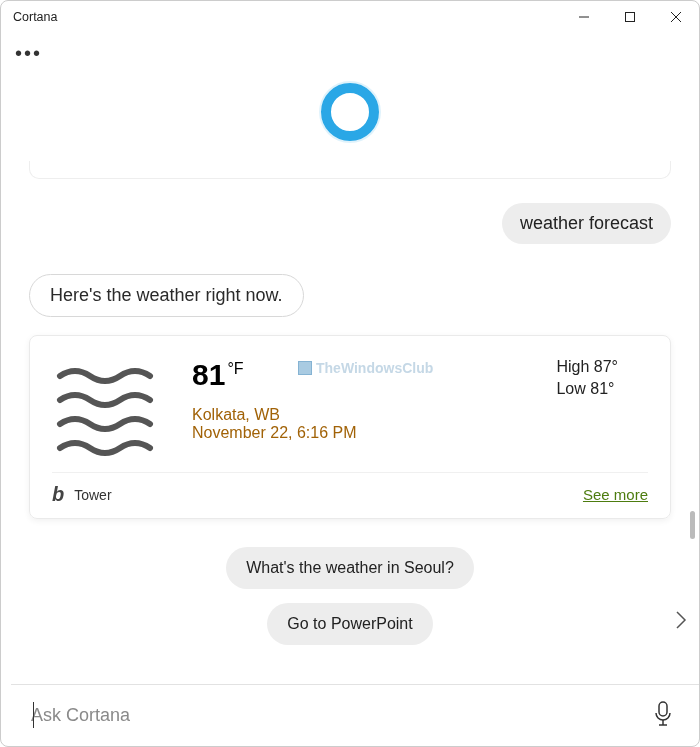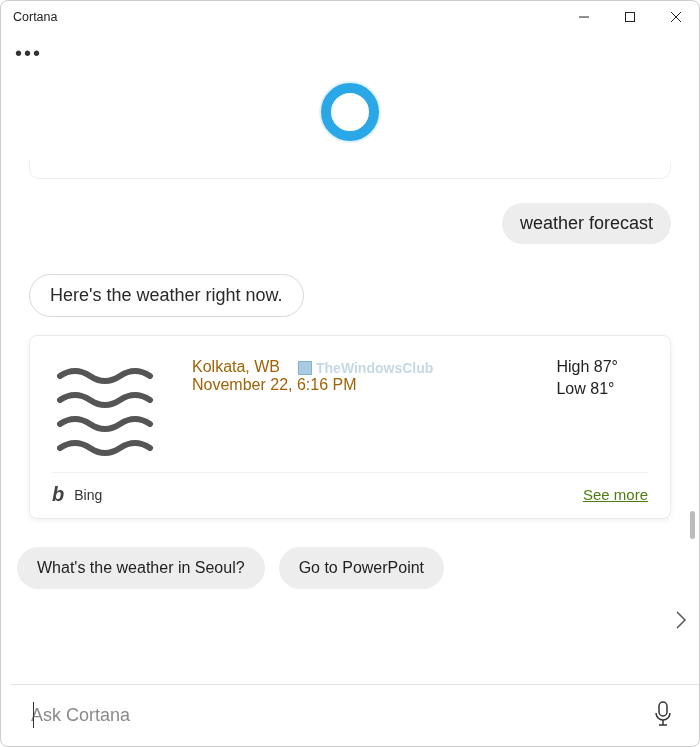--- a/index.html
+++ b/index.html
@@ -108,20 +108,21 @@
     margin-left: auto; color: #4d7c0f; text-decoration: underline;
     cursor: pointer; font-size: 15px;
   }
   .scrollhint {
     position: absolute; right: 4px; top: 510px; width: 5px; height: 28px;
     background: #bbb; border-radius: 3px;
   }
   .suggestions {
     display: flex; gap: 14px; padding: 0 16px; overflow: hidden; align-items: center;
     margin-top: 6px;
+    flex-direction: column;
   }
   .pill {
     background: #ededed; border-radius: 22px; padding: 12px 20px;
     font-size: 16px; color: #222; white-space: nowrap; cursor: pointer;
   }
   .pill-scroll {
     position: absolute; right: 6px; bottom: 104px;
     width: 24px; height: 44px; display: flex; align-items: center; justify-content: center;
     background: rgba(255,255,255,0.8);
     cursor: pointer;
@@ -200,31 +201,34 @@
     <div class="weather-top">
       <div class="w-icon">
         <svg width="120" height="100" viewBox="0 0 120 100">
           <path d="M8 18 Q 23 8, 38 18 T 68 18 T 98 18" stroke="#555" stroke-width="6" fill="none" stroke-linecap="round"></path>
           <path d="M8 42 Q 23 32, 38 42 T 68 42 T 98 42" stroke="#555" stroke-width="6" fill="none" stroke-linecap="round"></path>
           <path d="M8 66 Q 23 56, 38 66 T 68 66 T 98 66" stroke="#555" stroke-width="6" fill="none" stroke-linecap="round"></path>
           <path d="M8 90 Q 23 80, 38 90 T 68 90 T 98 90" stroke="#555" stroke-width="6" fill="none" stroke-linecap="round"></path>
         </svg>
       </div>
       <div class="w-main">
+        <div class="w-temp">
+          <span>81</span><sup>°F</sup>
+        </div>
         <div class="w-loc">Kolkata, WB</div>
         <div class="w-time">November 22, 6:16 PM</div>
       </div>
       <div class="w-extra">
         <div>High 87°</div>
         <div>Low 81°</div>
       </div>
     </div>
     <div class="weather-foot">
       <span class="bing-logo">b</span>
-      <span class="bing-text">Bing</span>
+      <span class="bing-text">Tower</span>
       <a class="see-more">See more</a>
     </div>
   </div>
 </div>
 
 <div class="scrollhint"></div>
 
 <div class="suggestions">
   <div class="pill">What's the weather in Seoul?</div>
   <div class="pill">Go to PowerPoint</div>

